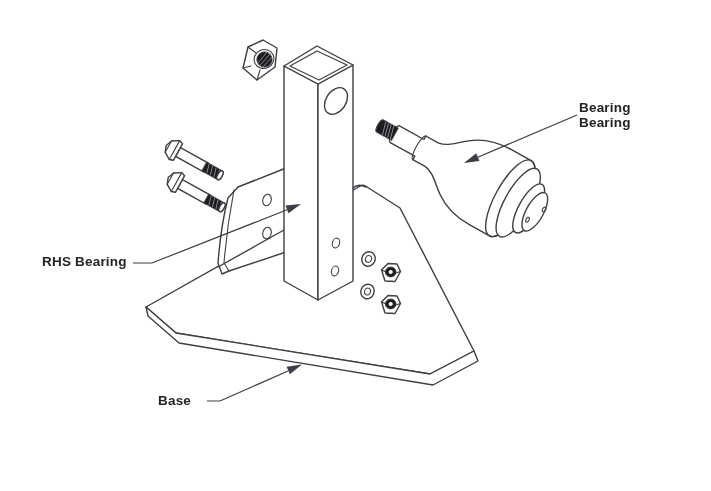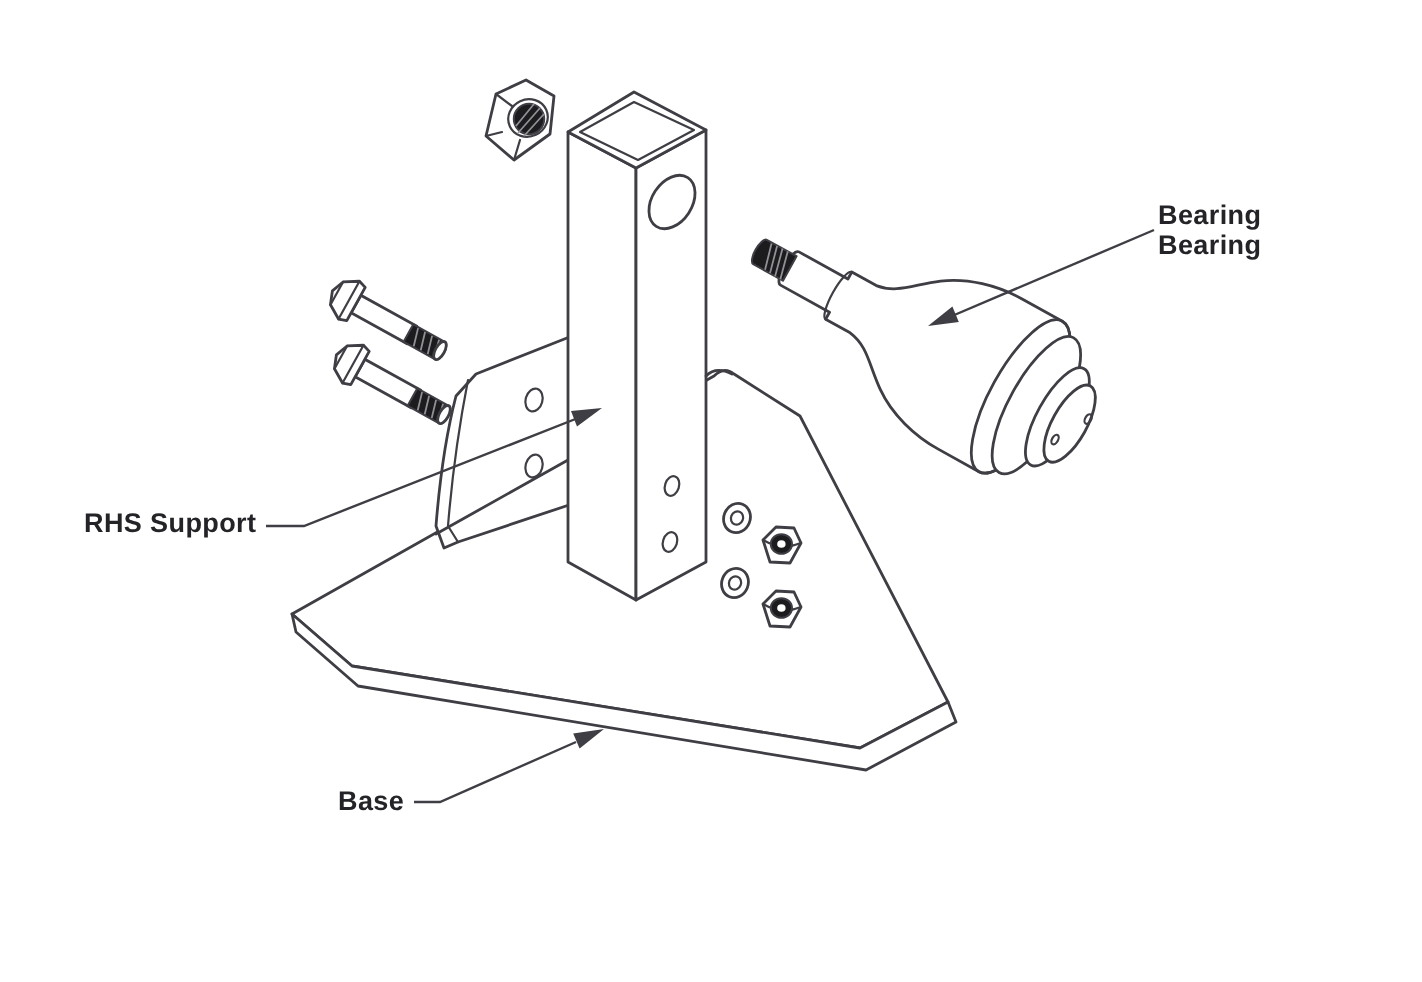--- a/index.html
+++ b/index.html
@@ -122,15 +122,15 @@
 
     <path class="leader" d="M207,401 L220,401 L288,371"></path>
     <path class="arrow" d="M302,364.5 L289.8,374.2 L286.6,366.8 Z"></path>
   </g>
 </svg>
 
   <div class="label" style="left:579px;top:100px;">
     <span>Bearing</span>
     <span>Bearing</span>
   </div>
-  <div class="label" style="left:42px;top:254px;">RHS Support</div>
-  <div class="label" style="left:169px;top:393px;">Base</div>
+  <div class="label" style="left:42px;top:254px;">RHS Bearing</div>
+  <div class="label" style="left:158px;top:393px;">Base</div>
 </div>
 
 </body></html>

